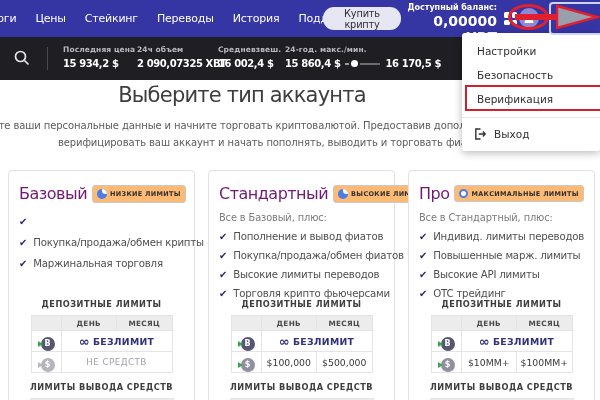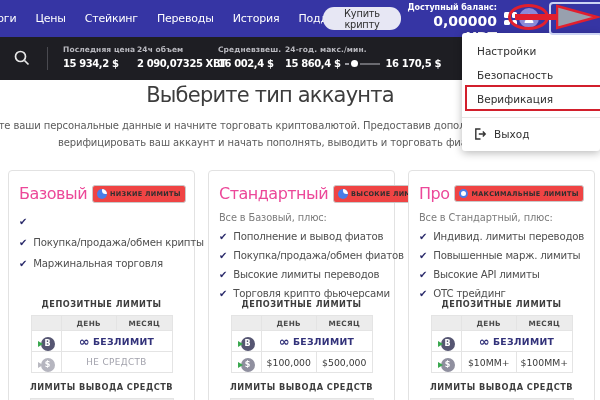--- a/index.html
+++ b/index.html
@@ -32,33 +32,33 @@
   .stat .lbl{font-size:7.5px;font-weight:bold;color:#b9b9bf;letter-spacing:.1px;white-space:nowrap;}
   .stat .val{font-size:10px;font-weight:bold;color:#fff;margin-top:4px;letter-spacing:-.4px;white-space:nowrap;}
   .stat .val.row{display:flex;align-items:center;}
   .range{display:flex;align-items:center;margin:0 5px;}
   .range .dash{width:4px;height:2px;background:#9a9aa0;margin-right:2px;}
   .range .dot{width:7px;height:7px;border-radius:50%;background:#fff;}
   .range .bar{width:20px;height:2px;background:#6a6a70;margin-left:2px;}
 
   
   .page-title{position:absolute;left:0;top:83px;width:484px;margin:0;text-align:center;
-              font-size:21px;font-weight:400;color:#3d3d3d;letter-spacing:-.8px;padding-left:28px;}
+              font-size:21px;font-weight:400;color:#3d3d3d;letter-spacing:-.8px;}
   .subtitle{position:absolute;left:-150px;top:117px;width:900px;text-align:center;
             font-size:10px;line-height:17px;color:#5b5b5b;letter-spacing:-.1px;}
   .subtitle div{white-space:nowrap;}
 
   
   .card{position:absolute;top:170px;width:187px;height:245px;background:#fff;
         border:1px solid #e2e2e2;border-radius:4px;box-sizing:border-box;}
   .card.c0{left:8px;} .card.c1{left:208px;} .card.c2{left:408px;}
   .card-head{display:flex;align-items:center;margin:13px 0 0 10px;}
-  .card-head h2{margin:0;font-size:16px;font-weight:400;color:#ec4899;letter-spacing:-.5px;white-space:nowrap;}
+  .card-head h2{margin:0;font-size:16px;font-weight:400;color:#701a75;letter-spacing:-.5px;white-space:nowrap;}
   .badge{display:inline-flex;align-items:center;gap:3px;border:1px solid #c9c9c9;border-radius:3px;
-         padding:3px 4px;margin-left:5px;background:#ef4444;flex:none;}
+         padding:3px 4px;margin-left:5px;background:#fdba74;flex:none;}
   .badge b{font-size:6.5px;letter-spacing:.3px;color:#2f2f2f;white-space:nowrap;}
   .gauge{width:10px;height:10px;border-radius:50%;background:#4a7de8;position:relative;overflow:hidden;flex:none;}
   .gauge::after{content:"";position:absolute;width:7px;height:7px;border-radius:50%;background:#fff;
                 right:-1.5px;top:-1.5px;}
   .gauge.ring{background:#fff;border:2.5px solid #4a7de8;width:5px;height:5px;}
   .gauge.ring::after{display:none;}
   .intro{margin:9px 0 0 10px;font-size:9.8px;color:#7b7b7b;letter-spacing:-.1px;}
   .feats{list-style:none;margin:0;padding:0 6px 0 10px;}
   .feats li{display:flex;align-items:flex-start;gap:6px;font-size:10.2px;color:#4f4f4f;letter-spacing:-.2px;white-space:nowrap;}
   .c0 .feats{margin-top:13px;} .c0 .feats li{margin-bottom:10px;}

